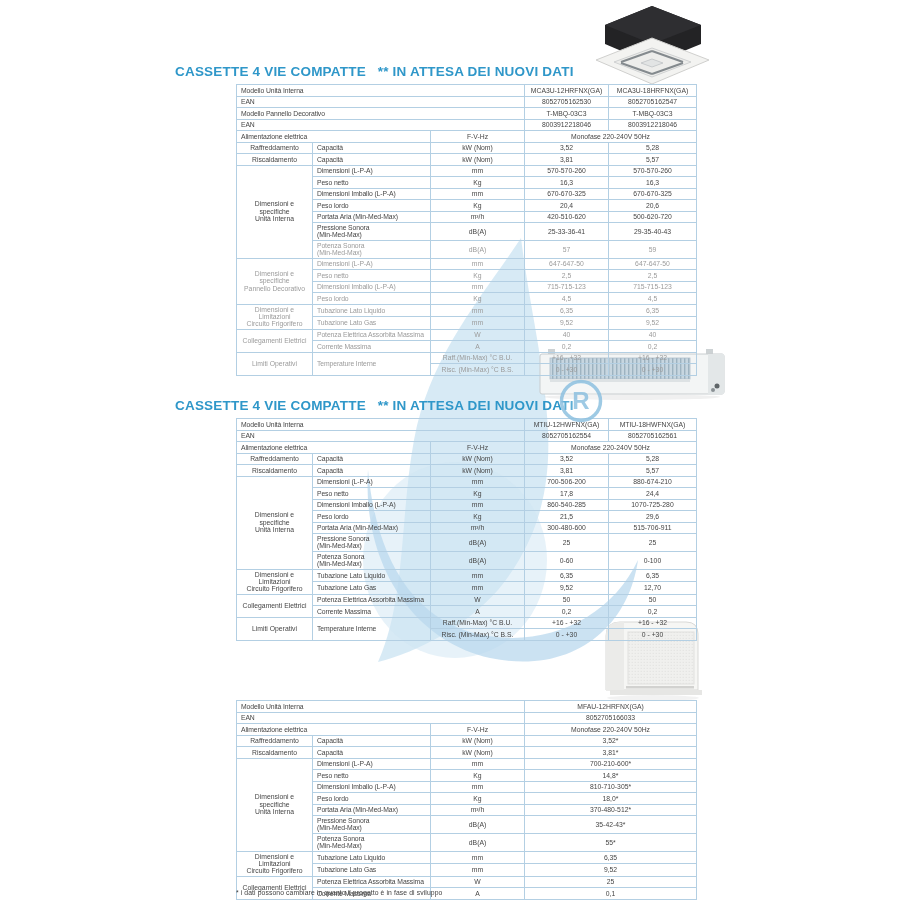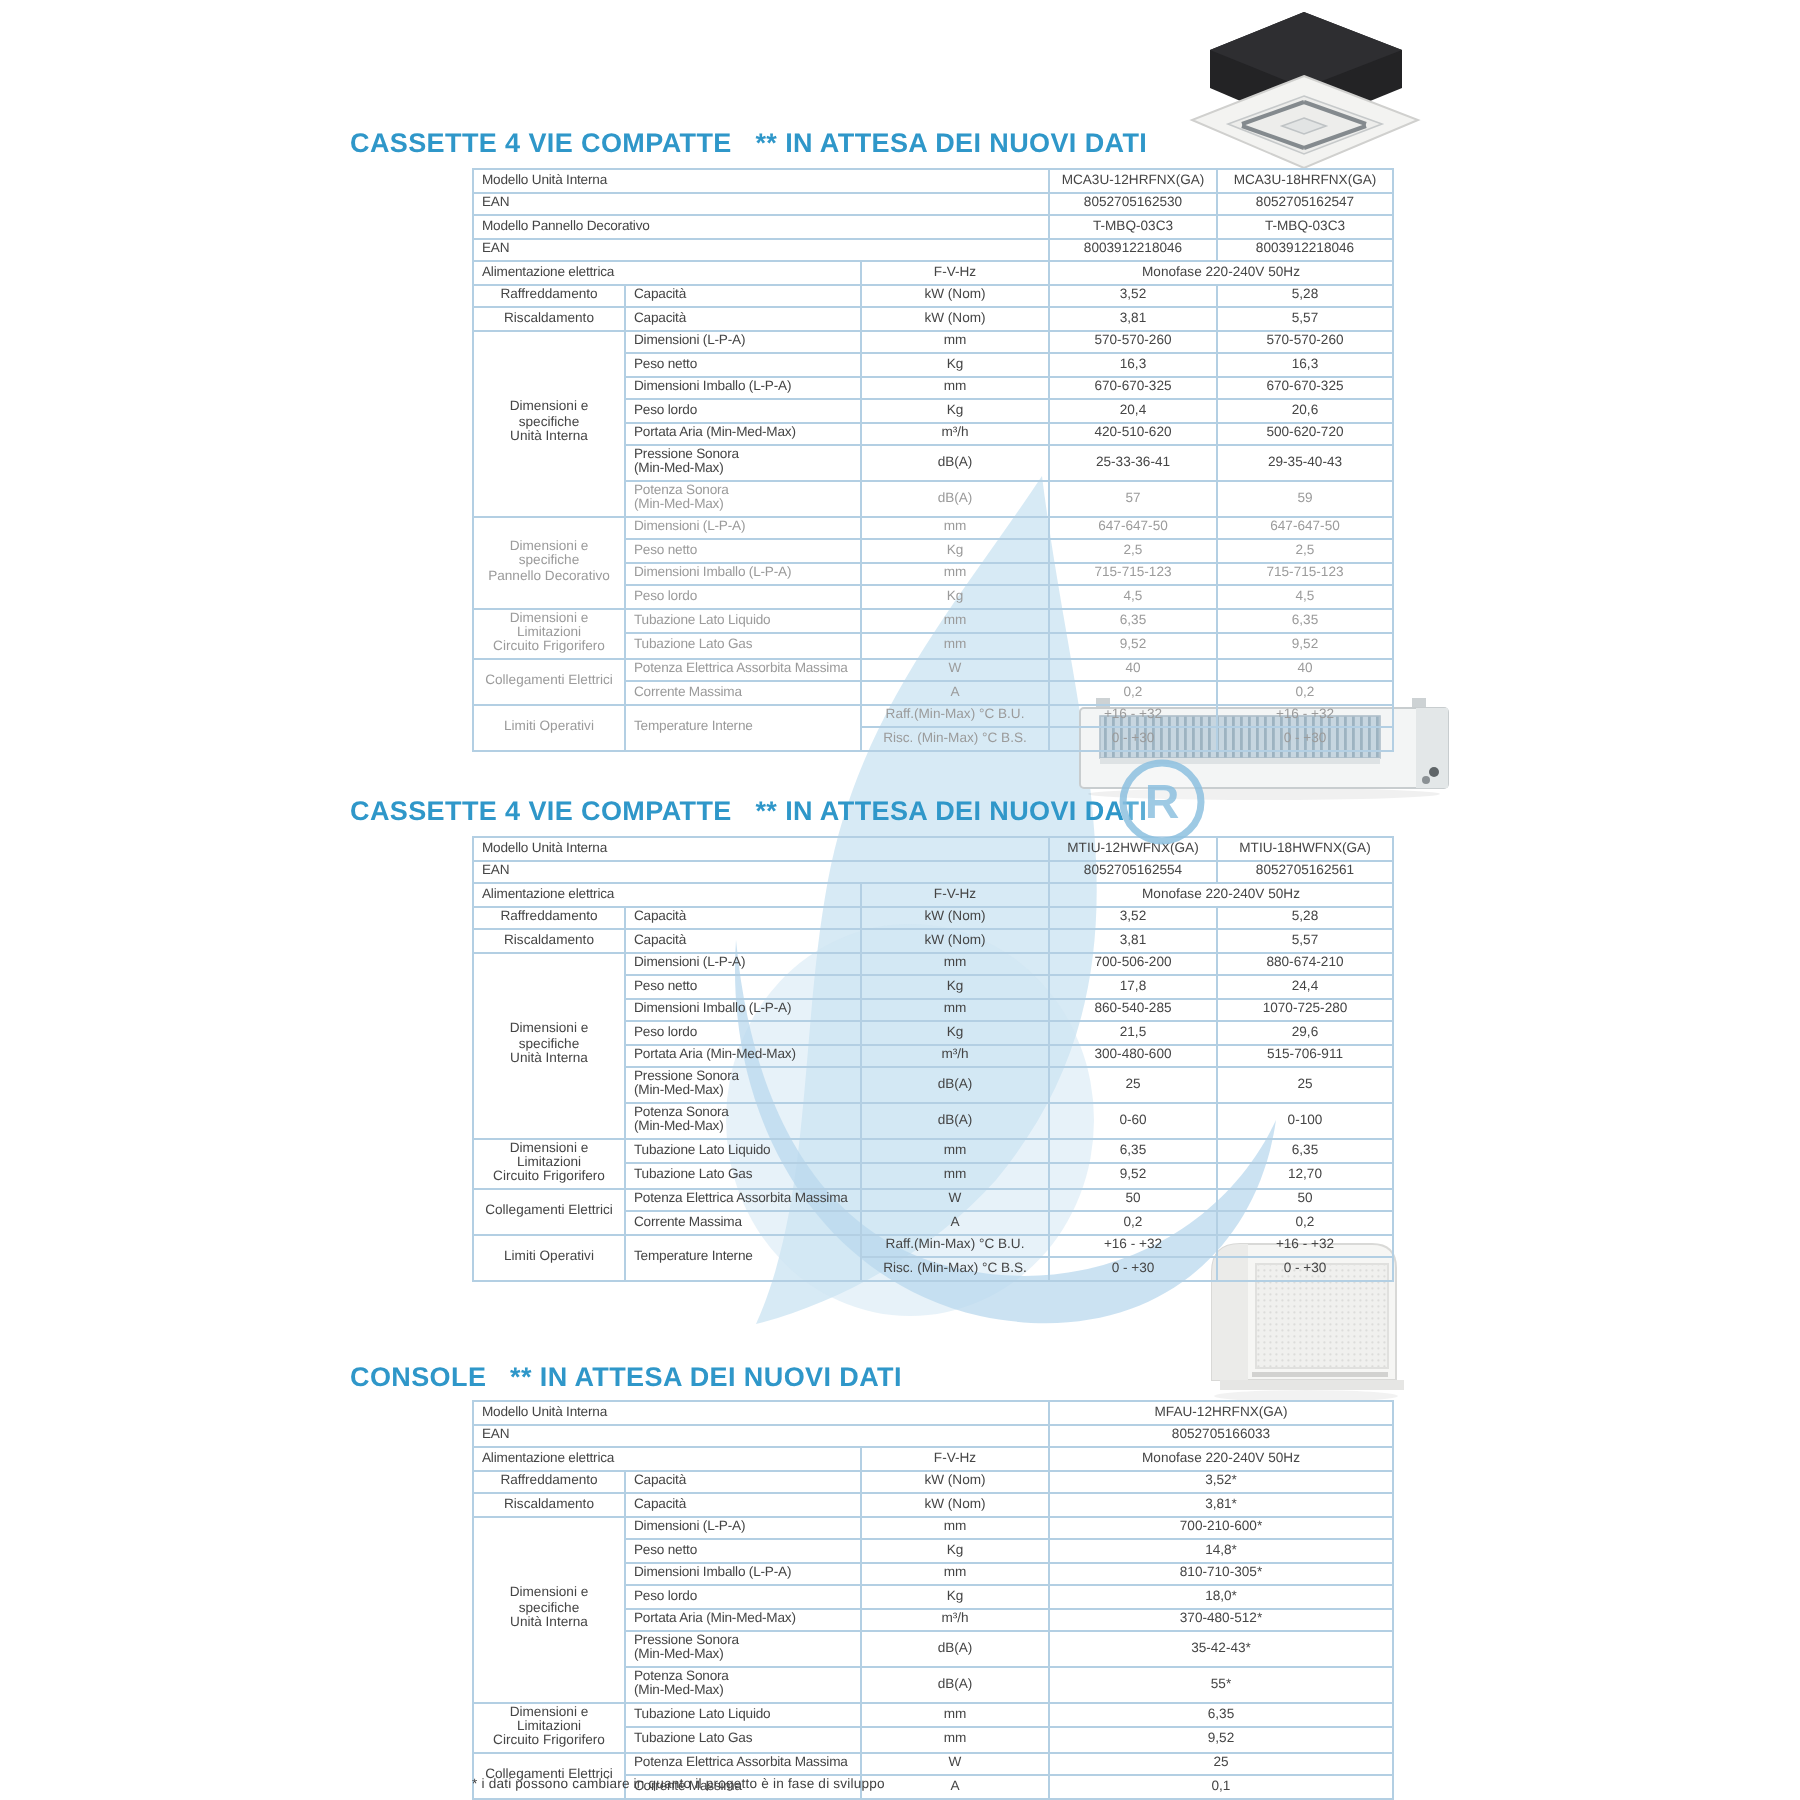--- a/index.html
+++ b/index.html
@@ -374,21 +374,20 @@
           <td>+16 - +32</td>
         </tr>
         <tr>
           <td>Risc. (Min-Max) °C B.S.</td>
           <td>0 - +30</td>
           <td>0 - +30</td>
         </tr>
       </tbody>
   </table>
 
-  <div class="title" style="left:175px;top:681px;">CONSOLE   ** IN ATTESA DEI NUOVI DATI</div>
   <table class="spec" style="left: 236px; top: 700px; width: 460px;">
     <colgroup>
         <col style="width: 76px;">
         <col style="width: 118px;">
         <col style="width: 94px;">
         <col style="width: 172px;">
       </colgroup>
       <tbody>
         <tr>
           <td colspan="3" class="l">Modello Unità Interna</td>

